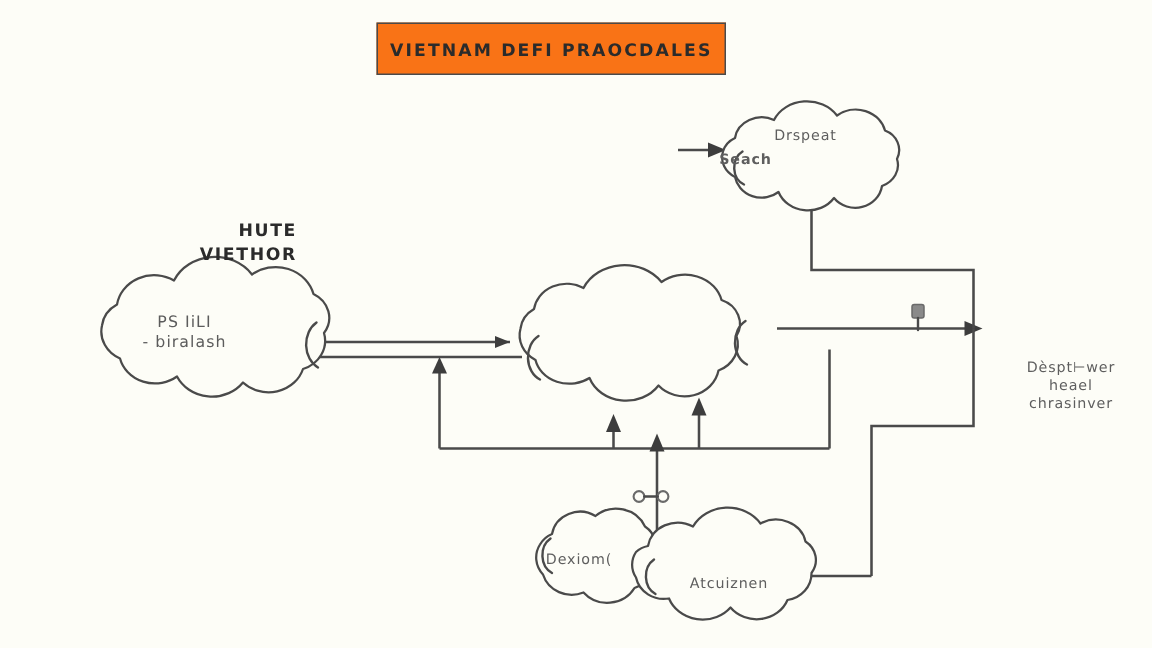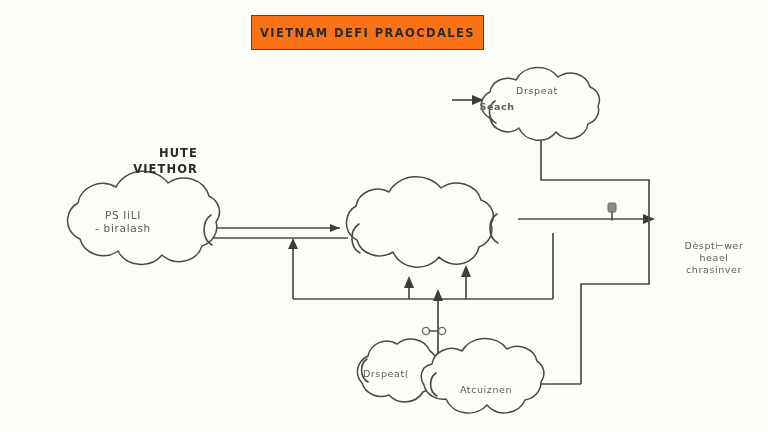--- a/index.html
+++ b/index.html
@@ -189,21 +189,21 @@
 
   <div class="lbl body-txt" style="left:48px;top:209px;width:150px;">PS IiLI
 - biralash</div>
 
 
 
   <div class="lbl small-txt" style="left:492px;top:85px;width:90px;">Drspeat</div>
 
   <div class="lbl small-txt" style="left:466px;top:101px;width:62px;font-weight:bold;">Seach</div>
 
-  <div class="lbl small-txt" style="left:348px;top:368px;width:76px;">Drspeat(</div>
+  <div class="lbl small-txt" style="left:348px;top:368px;width:76px;">Dexiom(</div>
 
   <div class="lbl small-txt" style="left:434px;top:384px;width:104px;">Atcuiznen</div>
 
   <div class="lbl small-txt" style="left:664px;top:201px;width:100px;text-align:center;margin-top:39px;">Dèspt⊢wer
 heael
 chrasinver</div>
 
 </div>
 
 </body></html>

